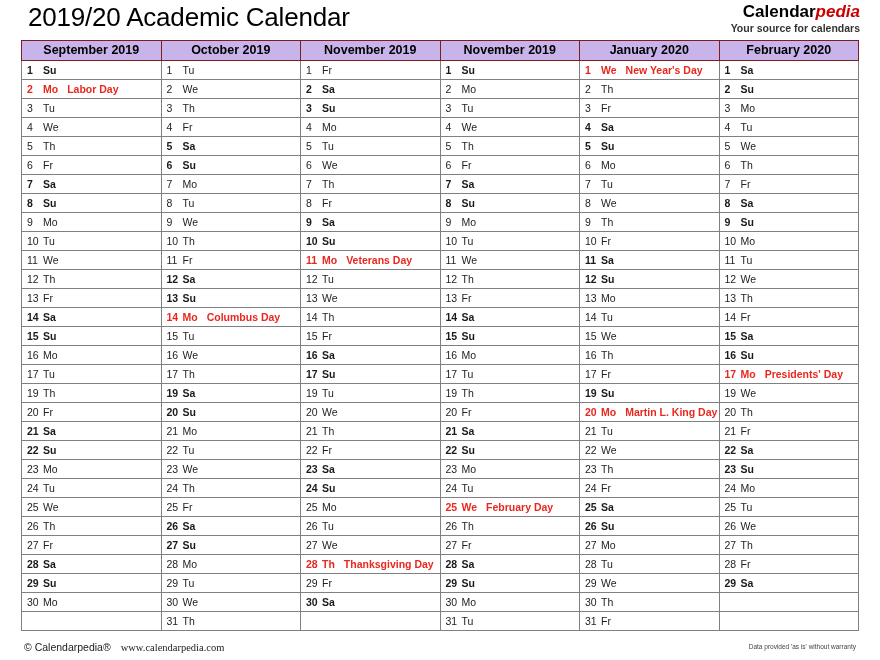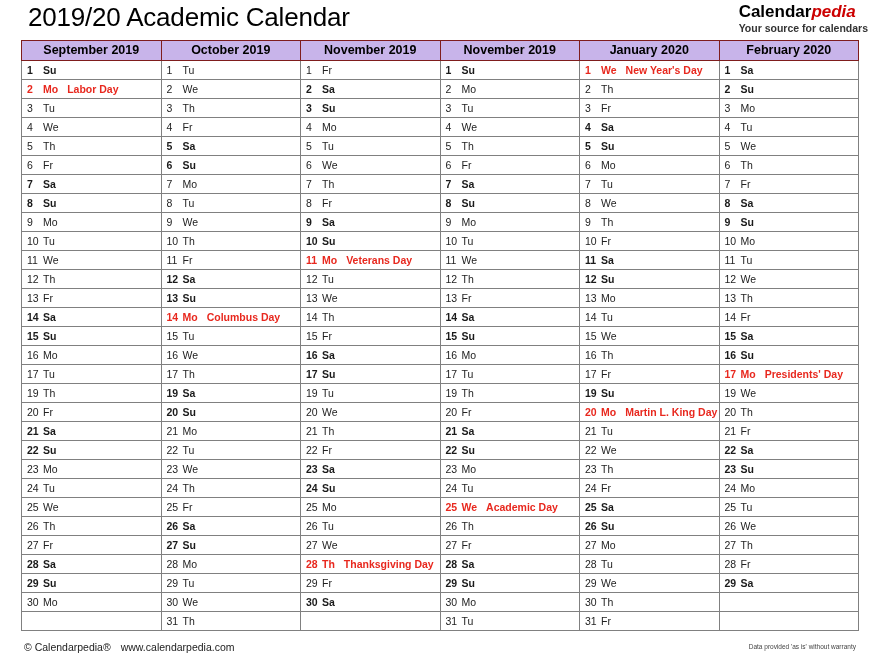--- a/index.html
+++ b/index.html
@@ -32,22 +32,23 @@
     left: 28px;
     top: 2px;
     font-size: 26px;
     font-weight: normal;
     color: #000000;
     letter-spacing: -0.2px;
     white-space: nowrap;
   }
   .brand {
     position: absolute;
-    right: 12px;
+    right: 20px;
     top: 3px;
+    text-align: right;
     line-height: 1;
   }
   .brand-main {
     font-size: 17px;
     font-weight: bold;
     color: #000000;
     white-space: nowrap;
   }
   .brand-main .brand-pedia {
     color: #cc0000;
@@ -125,21 +126,21 @@
     height: 15px;
   }
   .footer-left {
     position: absolute;
     left: 3px;
     top: 0;
     font-size: 10.5px;
     color: #222222;
     white-space: nowrap;
   }
-  .footer-left .site { margin-left: 10px; }
+  .footer-left .site { margin-left: 10px; font-family: Liberation Serif, serif; }
   .footer-right {
     position: absolute;
     right: 2px;
     top: 2px;
     font-size: 6.5px;
     color: #444444;
     white-space: nowrap;
   }
 </style>
 </head>
@@ -358,21 +359,21 @@
             <td><span class="dnum">24</span><span class="dabbr">Th</span></td>
             <td class="sun"><span class="dnum">24</span><span class="dabbr">Su</span></td>
             <td><span class="dnum">24</span><span class="dabbr">Tu</span></td>
             <td><span class="dnum">24</span><span class="dabbr">Fr</span></td>
             <td><span class="dnum">24</span><span class="dabbr">Mo</span></td>
           </tr>
           <tr>
             <td><span class="dnum">25</span><span class="dabbr">We</span></td>
             <td><span class="dnum">25</span><span class="dabbr">Fr</span></td>
             <td><span class="dnum">25</span><span class="dabbr">Mo</span></td>
-            <td class="hol"><span class="dnum">25</span><span class="dabbr">We</span><span class="dhol">Academic Day</span></td>
+            <td class="hol"><span class="dnum">25</span><span class="dabbr">We</span><span class="dhol">February Day</span></td>
             <td class="sat"><span class="dnum">25</span><span class="dabbr">Sa</span></td>
             <td><span class="dnum">25</span><span class="dabbr">Tu</span></td>
           </tr>
           <tr>
             <td><span class="dnum">26</span><span class="dabbr">Th</span></td>
             <td class="sat"><span class="dnum">26</span><span class="dabbr">Sa</span></td>
             <td><span class="dnum">26</span><span class="dabbr">Tu</span></td>
             <td><span class="dnum">26</span><span class="dabbr">Th</span></td>
             <td class="sun"><span class="dnum">26</span><span class="dabbr">Su</span></td>
             <td><span class="dnum">26</span><span class="dabbr">We</span></td>

